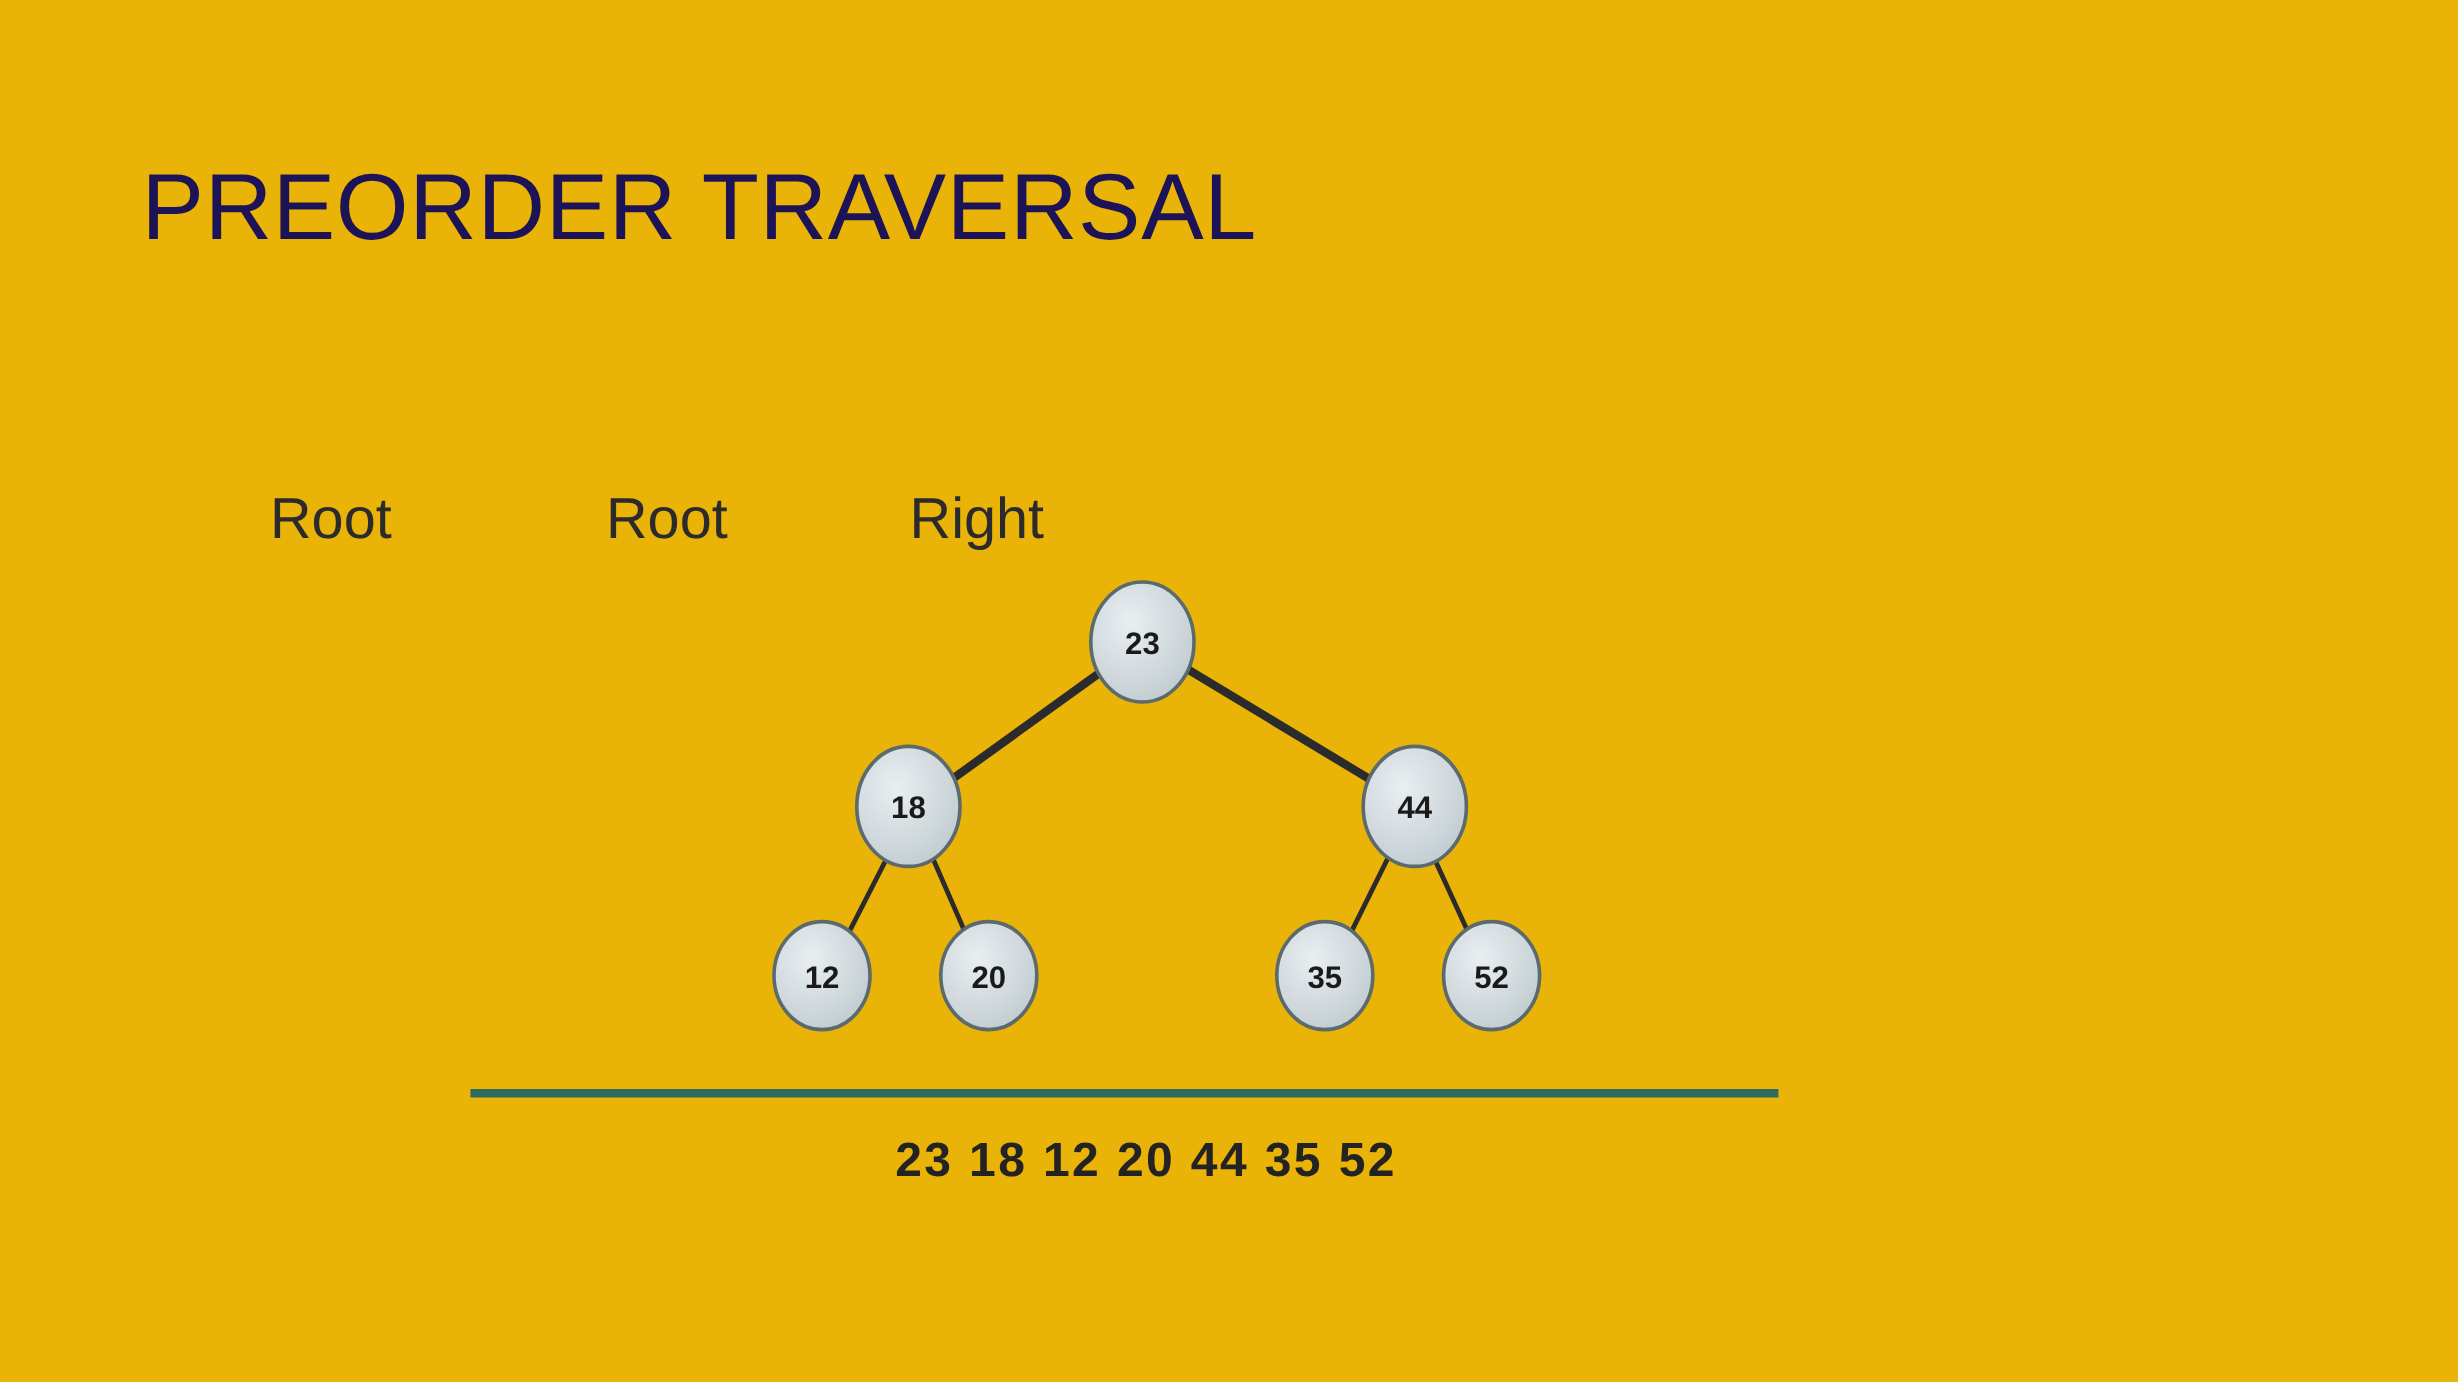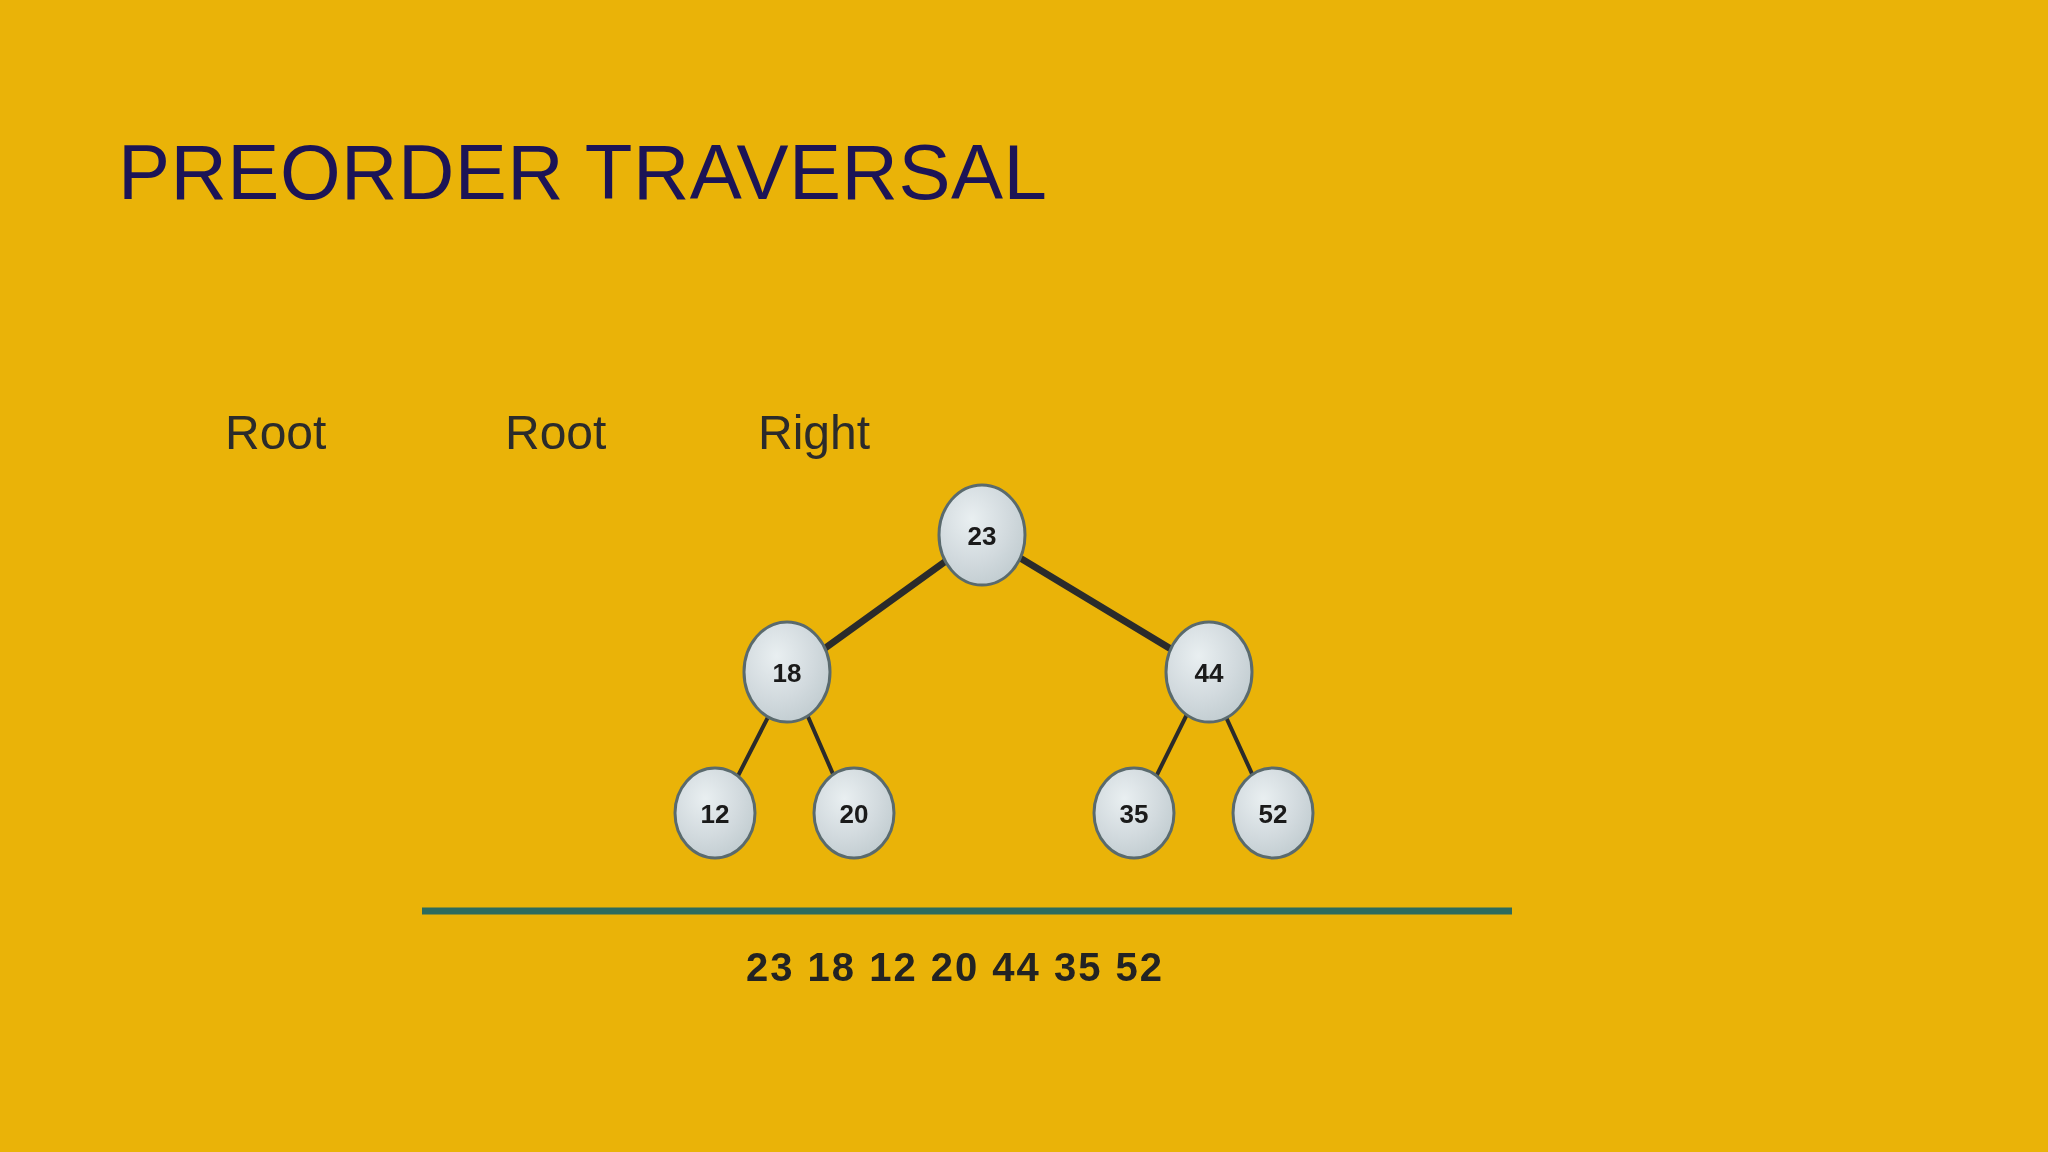--- a/index.html
+++ b/index.html
@@ -24,21 +24,21 @@
     letter-spacing:0.5px;
     color:#1c1456;
     font-family:"Liberation Sans", sans-serif;
     white-space:nowrap;
     line-height:1.05;
   }
 
   
   .figure {
     position:absolute;
-    left:422px; top:365px;
+    left:392px; top:365px;
     width:1110px; height:690px;
   }
 
   .figure-svg { display:block; width:1110px; height:690px; }
 
   
   .fig-label {
     position:absolute;
     font-family:"Liberation Sans", sans-serif;
     font-size:48px;

